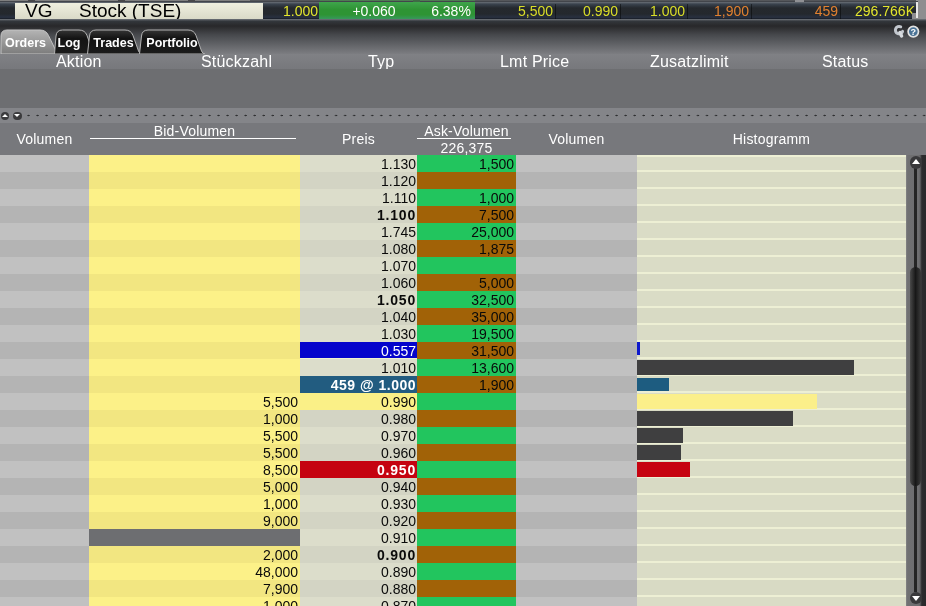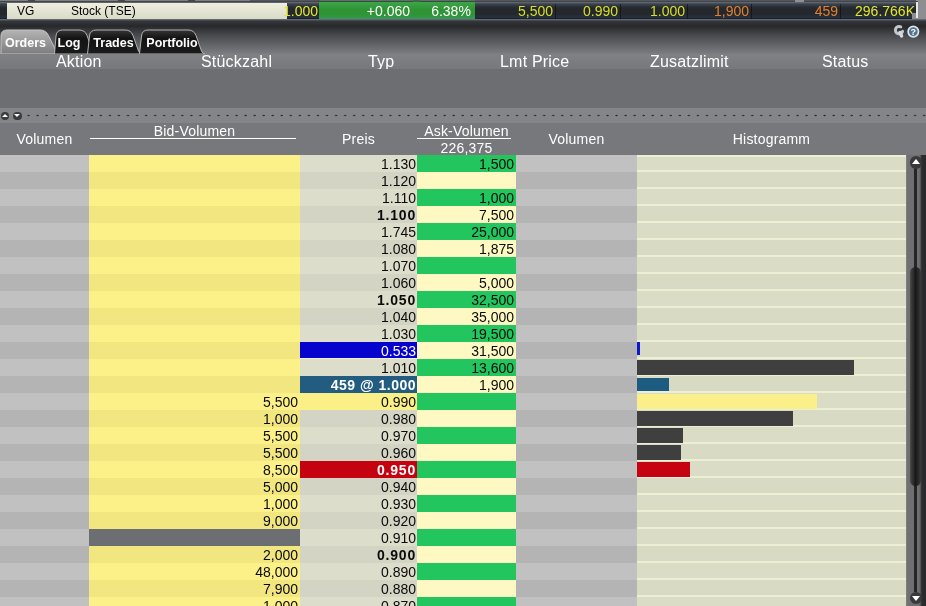--- a/index.html
+++ b/index.html
@@ -1,19 +1,19 @@
 <!DOCTYPE html>
 <html><head><meta charset="utf-8"><style>
 html,body{margin:0;padding:0}
 body{width:926px;height:606px;overflow:hidden;position:relative;background:#6d6e71;
   font-family:"Liberation Sans",sans-serif;font-size:14px;color:#0a0a0a}
 
 #topstrip{position:absolute;left:0;top:0;width:926px;height:3px;background:#42454b}
 #quote{position:absolute;left:0;top:2px;width:926px;height:17px;background:linear-gradient(#6a7077,#3a434e 12%,#25292e 35%,#24282d 70%,#283040 90%,#171c25)}
-#qname{position:absolute;left:7px;top:1px;width:280px;height:16px;background:linear-gradient(#efefdf,#dadac8);color:#000;font-size:12px;line-height:16px}
+#qname{position:absolute;left:15px;top:1px;width:248px;height:16px;background:linear-gradient(#efefdf,#dadac8);color:#000;font-size:19px;line-height:16px}
 #qname .vg{position:absolute;left:10px} #qname .st{position:absolute;left:64px}
 .qc{position:absolute;top:0;height:17px;line-height:18px;font-size:14px;text-align:right}
 #qgreen{position:absolute;left:319px;top:0;width:156px;height:17px;background:linear-gradient(#3fa54c,#2e9434 45%,#2e9434 75%,#37995c)}
 #qwhite{position:absolute;left:916px;top:2px;width:2px;height:16px;background:#e8e8e8}
 #qgray{position:absolute;left:918px;top:0;width:8px;height:19px;background:#8e8e90}
 #qgraycorner{position:absolute;left:912px;top:13px;width:14px;height:8px;background:#8e8e90;border-bottom-right-radius:7px}
 
 #ordhead{position:absolute;left:0;top:54px;width:926px;height:15px;background:linear-gradient(#808185,#77787c);color:#fff;font-size:16px;letter-spacing:0.2px}
 #ordhead div{position:absolute;top:0;height:15px;line-height:15px}
 #ordbody{position:absolute;left:0;top:69px;width:926px;height:40px;background:#6d6e71}
@@ -35,21 +35,21 @@
 .c{position:absolute;top:0;height:17px;overflow:hidden;line-height:19px}
 .c1{left:0;width:89px}
 .c2{left:89px;width:211px;text-align:right;padding-right:2px;box-sizing:border-box}
 .c3{left:300px;width:117px;text-align:right;padding-right:1px;box-sizing:border-box}
 .c4{left:417px;width:99px;text-align:right;padding-right:2px;box-sizing:border-box}
 .c5{left:516px;width:121px}
 .c6{left:637px;width:269px}
 .geven{background:#c1c1c1} .godd{background:#b4b4b4}
 .yeven{background:#fcf188} .yodd{background:#f2e681}
 .peven{background:#dcddcb} .podd{background:#d3d4c4}
-.aeven{background:#22c55e} .aodd{background:#fef9c3}
+.aeven{background:#22c55e} .aodd{background:#a16207}
 .heven{background:#dadcc6;box-shadow:0 -2px 0 #edefd4 inset} .hodd{background:#d8dac4;box-shadow:0 -2px 0 #edefd4 inset}
 .pblue{background:#0503cc !important;color:#fff;box-shadow:0 -1px 0 #f0f0d0 inset}
 .psteel{background:#225c80 !important;color:#fff;letter-spacing:0.7px}
 .pred{background:#c50310 !important;color:#fff}
 .pybid{background:#faf087 !important}
 .bar{position:absolute;left:0}
 
 #sbar{position:absolute;left:906px;top:155px;width:20px;height:451px;background:linear-gradient(90deg,#848486 0,#707072 8%,#6e6e70 66%,#58585a 72%,#2c2c2e 79%,#29292b 100%)}
 #strack{position:absolute;left:7.5px;top:11px;width:3px;height:426px;background:#252525}
 #sthumb{position:absolute;left:3.5px;top:112px;width:11px;height:219px;border-radius:5.5px;background:linear-gradient(90deg,#4a4a4a,#181818 50%,#3a3a3a)}
@@ -74,21 +74,21 @@
 <div style="position:absolute;left:188px;top:0;width:7px;height:1.5px;background:#47474a"></div>
 <div style="position:absolute;left:413px;top:0;width:7px;height:1.5px;background:#3f6a45"></div>
 <div style="position:absolute;left:795px;top:0;width:9px;height:1.5px;background:#8f9094"></div>
 <div id="quote">
   <div id="qname">
       <span class="vg">VG</span>
       <span class="st">Stock (TSE)</span>
     </div>
   <div class="qc" style="left:250px;width:68px;color:#e3e62e">1.000</div>
   <div id="qgreen"></div>
-  <div class="qc" style="left:338px;width:72px;color:#fff;">+0.060</div>
+  <div class="qc" style="left:338px;width:72px;color:#fff;text-align:center">+0.060</div>
   <div class="qc" style="left:418px;width:66px;color:#fff;text-align:center">6.38%</div>
   <div class="qc" style="left:480px;width:73px;color:#dade28">5,500</div>
   <div class="qc" style="left:560px;width:58px;color:#dade28">0.990</div>
   <div class="qc" style="left:627px;width:58px;color:#dade28">1.000</div>
   <div class="qc" style="left:690px;width:59px;color:#e08030">1,900</div>
   <div class="qc" style="left:800px;width:38px;color:#e08030">459</div>
   <div class="qc" style="left:844px;width:71px;color:#e3e62e">296.766K</div>
 </div>
 <div style="position:absolute;left:555px;top:4px;width:1px;height:15px;background:rgba(0,0,0,0.45)"></div>
 <div style="position:absolute;left:620px;top:4px;width:1px;height:15px;background:rgba(0,0,0,0.45)"></div>
@@ -241,21 +241,21 @@
     <div class="c c1 geven"></div>
     <div class="c c2 yeven"></div>
     <div class="c c3 peven">1.030</div>
     <div class="c c4 aeven">19,500</div>
     <div class="c c5 geven"></div>
     <div class="c c6 heven"></div>
   </div>
 <div class="row" style="top:342px">
     <div class="c c1 godd"></div>
     <div class="c c2 yodd"></div>
-    <div class="c c3 podd pblue">0.533</div>
+    <div class="c c3 podd pblue">0.557</div>
     <div class="c c4 aodd">31,500</div>
     <div class="c c5 godd"></div>
     <div class="c c6 hodd">
       <div class="bar" style="width:3px;top:0;height:13px;background:#0e18cc"></div>
     </div>
   </div>
 <div class="row" style="top:359px">
     <div class="c c1 geven"></div>
     <div class="c c2 yeven"></div>
     <div class="c c3 peven">1.010</div>

